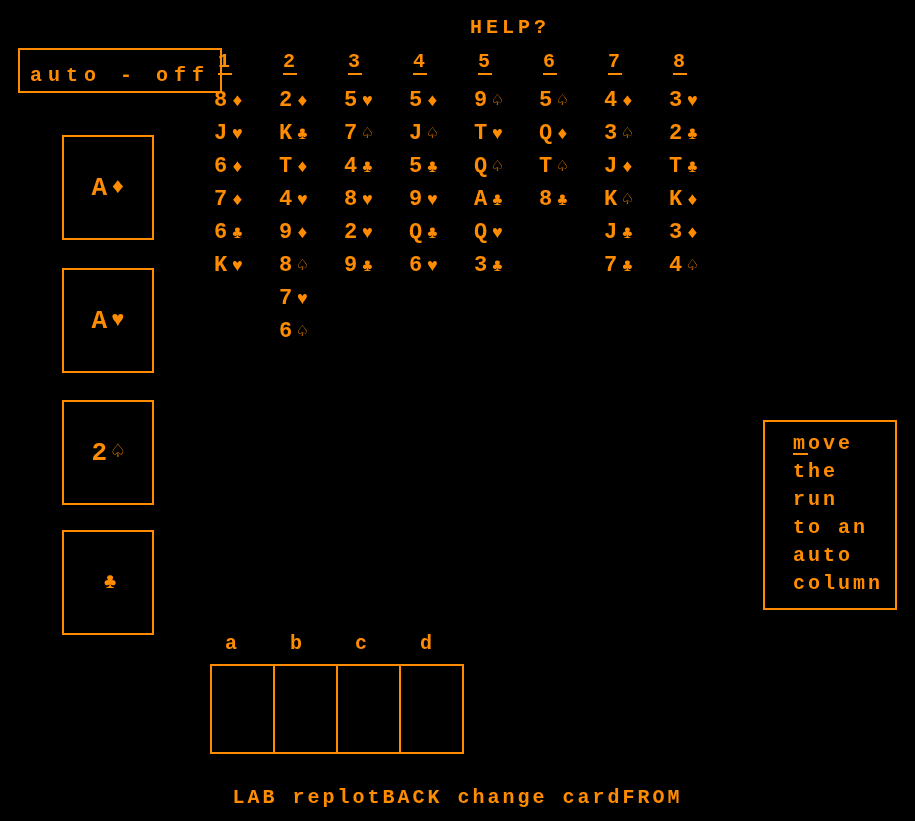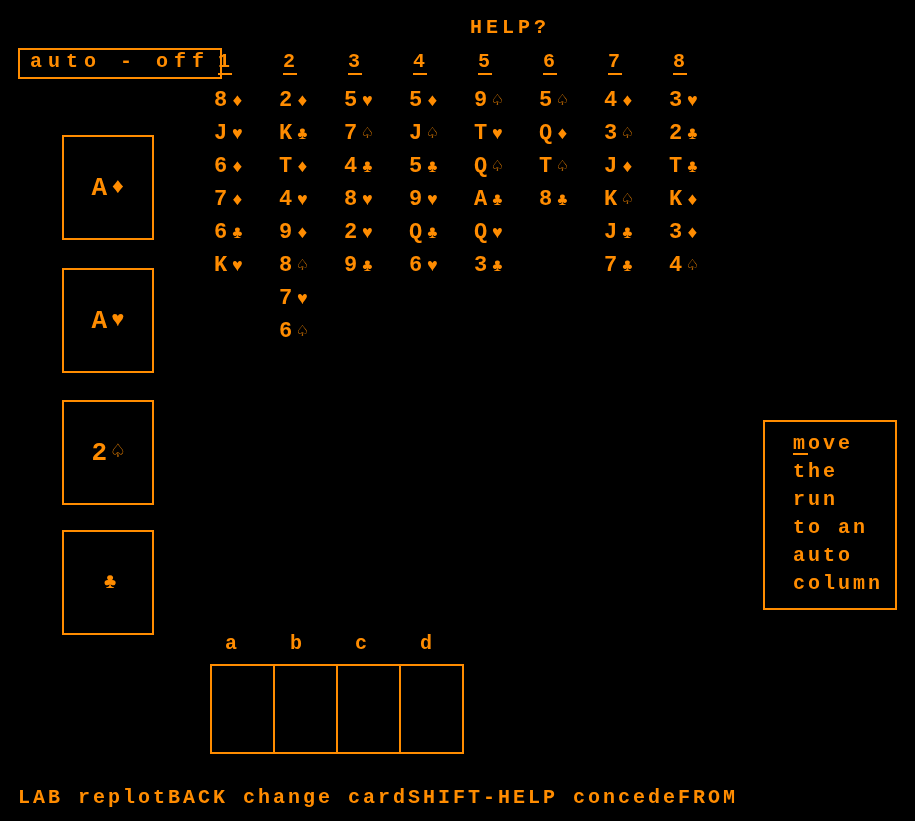--- a/index.html
+++ b/index.html
@@ -15,21 +15,21 @@
     font-family:"Courier New",ui-monospace,Menlo,Consolas,monospace;
     font-size:20px;
     font-weight:bold;
     letter-spacing:2px;
     position:relative;
     overflow:hidden;
   }
   .box{border:2px solid var(--fg);}
   .auto-box{
     position:absolute;left:18px;top:48px;
-    padding:0 10px 4px 10px;
+    padding:14px 10px 4px 10px;
     letter-spacing:6px;
   }
   .prompt{
     position:absolute;left:470px;top:16px;
     letter-spacing:4px;
   }
   .col-headers{
     position:absolute;left:216px;top:50px;
     display:flex;gap:0;
   }
@@ -91,21 +91,21 @@
     padding:8px 12px 10px 28px;
     line-height:28px;
     letter-spacing:3px;
     font-size:20px;
     white-space:pre;
   }
   .help-box .u{text-decoration:underline;text-underline-offset:4px;}
   
   .bottom-bar{
     position:absolute;left:18px;right:18px;bottom:12px;
-    display:flex;justify-content:flex-start;
+    display:flex;justify-content:center;
     font-size:20px;letter-spacing:3px;
   }
   .bottom-bar span{white-space:nowrap;}
 </style>
 </head>
 <body>
 
 <div class="prompt">HELP?</div>
 
 <div class="auto-box box">auto - off</div>
@@ -361,15 +361,14 @@
   <div class="freecell"></div>
   <div class="freecell"></div>
   <div class="freecell"></div>
 </div>
 
 <div class="help-box box" id="help-box"><div><span class="u">m</span>ove</div><div>the</div><div>run</div><div>to an</div><div>auto</div><div>column</div></div>
 
 <div class="bottom-bar">
   <span>LAB replot</span>
   <span>BACK change card</span>
-  <span>SHIFT-HELP concede</span>
   <span>FROM</span>
 </div>
 
 </body></html>

